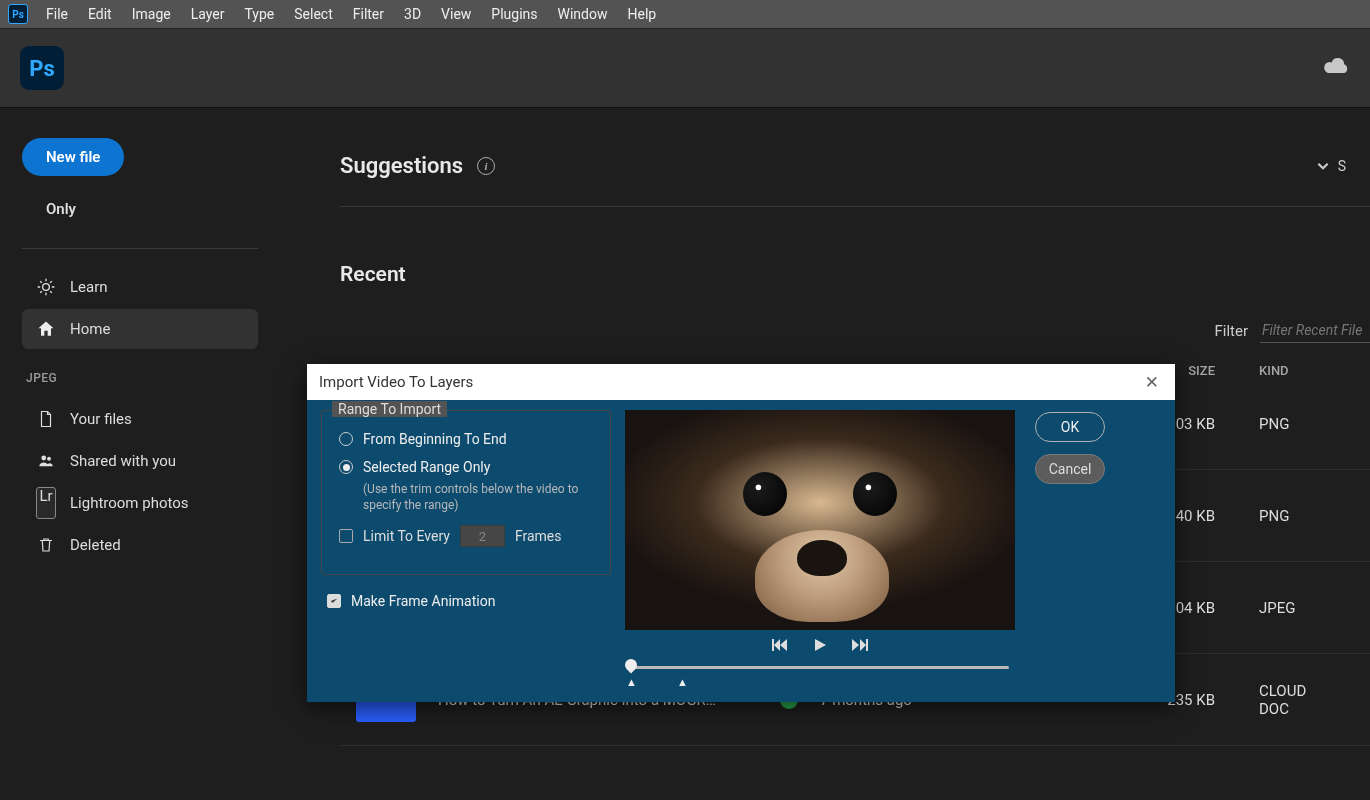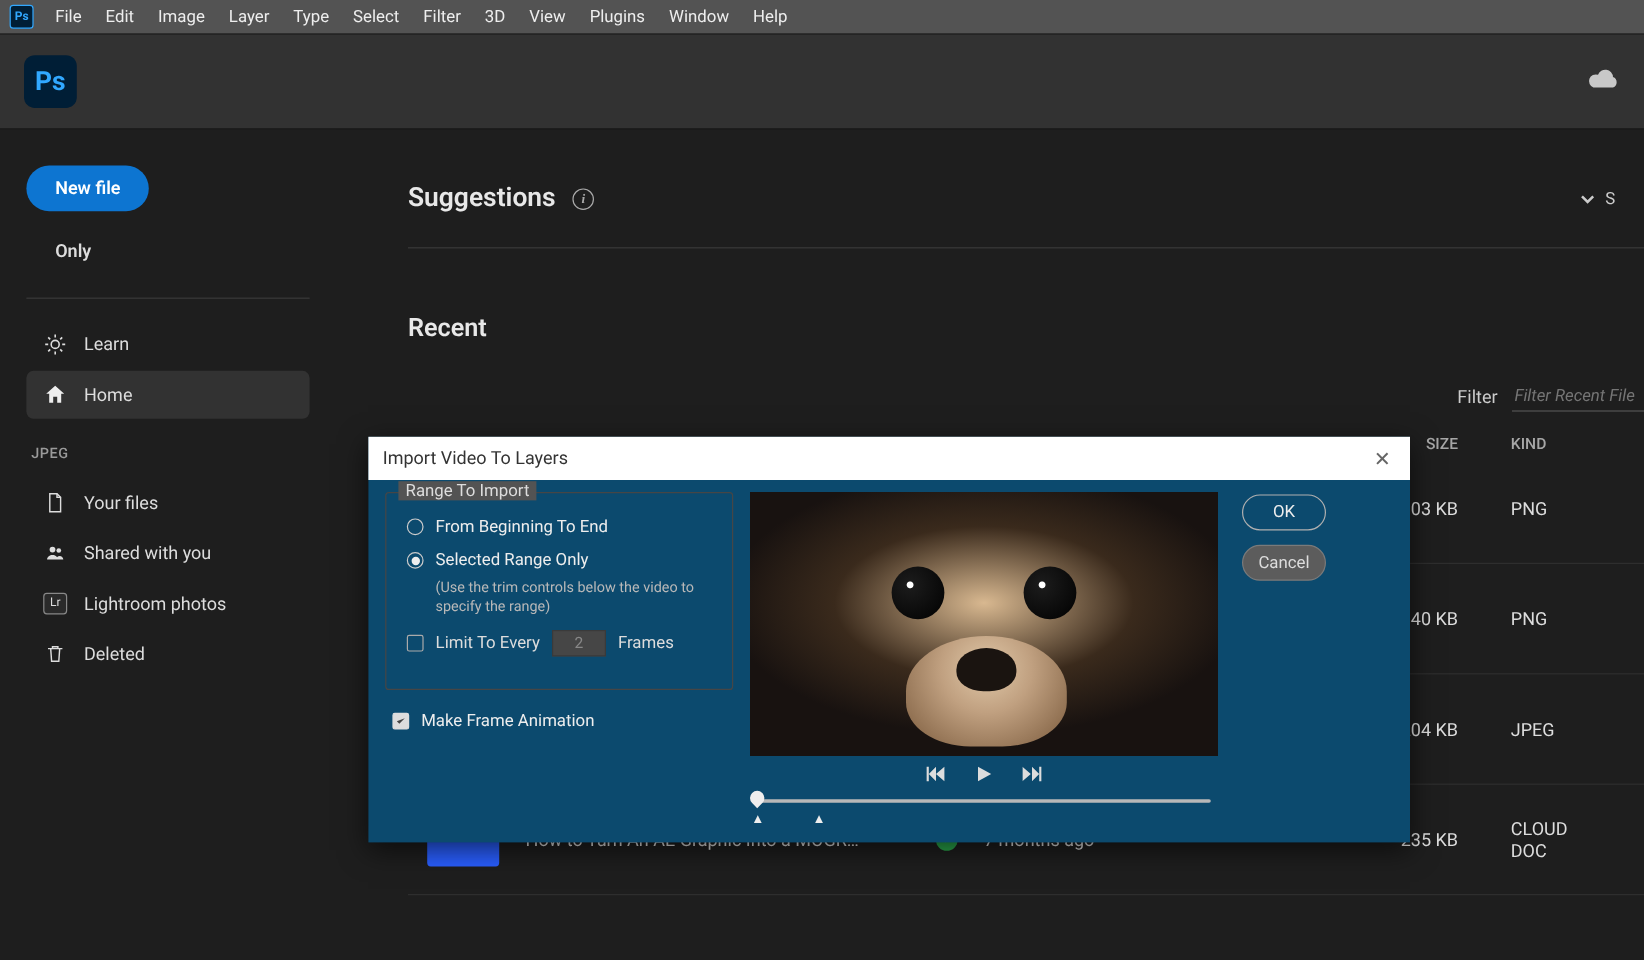--- a/index.html
+++ b/index.html
@@ -145,21 +145,21 @@
           <svg viewBox="0 0 24 24" width="20" height="18" fill="#ddd">
             <circle cx="9" cy="8" r="3.2"></circle>
             <circle cx="16" cy="9" r="2.6"></circle>
             <path d="M3 19c0-3 3-5 6-5s6 2 6 5M13 19c0-2.4 2-4 4-4s4 1.6 4 4"></path>
           </svg>
         </span>
       <span>Shared with you</span>
     </div>
     <div class="nav-item">
       <span class="icon">
-          <span style="display:inline-block;width:20px;height:18px;background:#2a2a2a;border:1px solid #888;border-radius:3px;font-size:10px;line-height:16px;text-align:center;color:#ddd">Lr</span>
+          <span style="display:inline-block;width:20px;height:32px;background:#2a2a2a;border:1px solid #888;border-radius:3px;font-size:15px;line-height:16px;text-align:center;color:#ddd">Lr</span>
         </span>
       <span>Lightroom photos</span>
     </div>
     <div class="nav-item">
       <span class="icon">
           <svg viewBox="0 0 24 24" width="18" height="20" fill="none" stroke="#ddd" stroke-width="1.6">
             <path d="M4 6h16M9 6V4h6v2M7 6l1 14h8l1-14"></path>
           </svg>
         </span>
       <span>Deleted</span>

